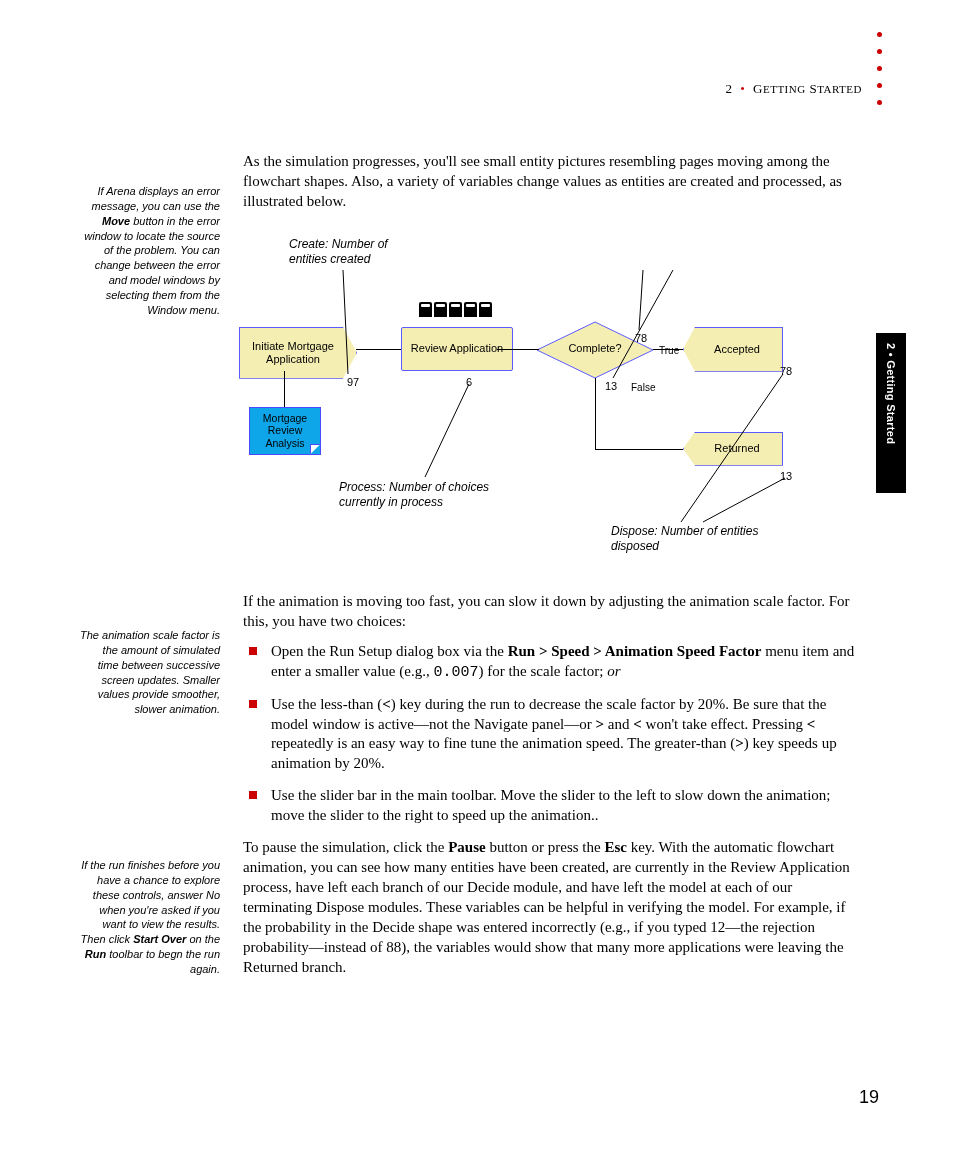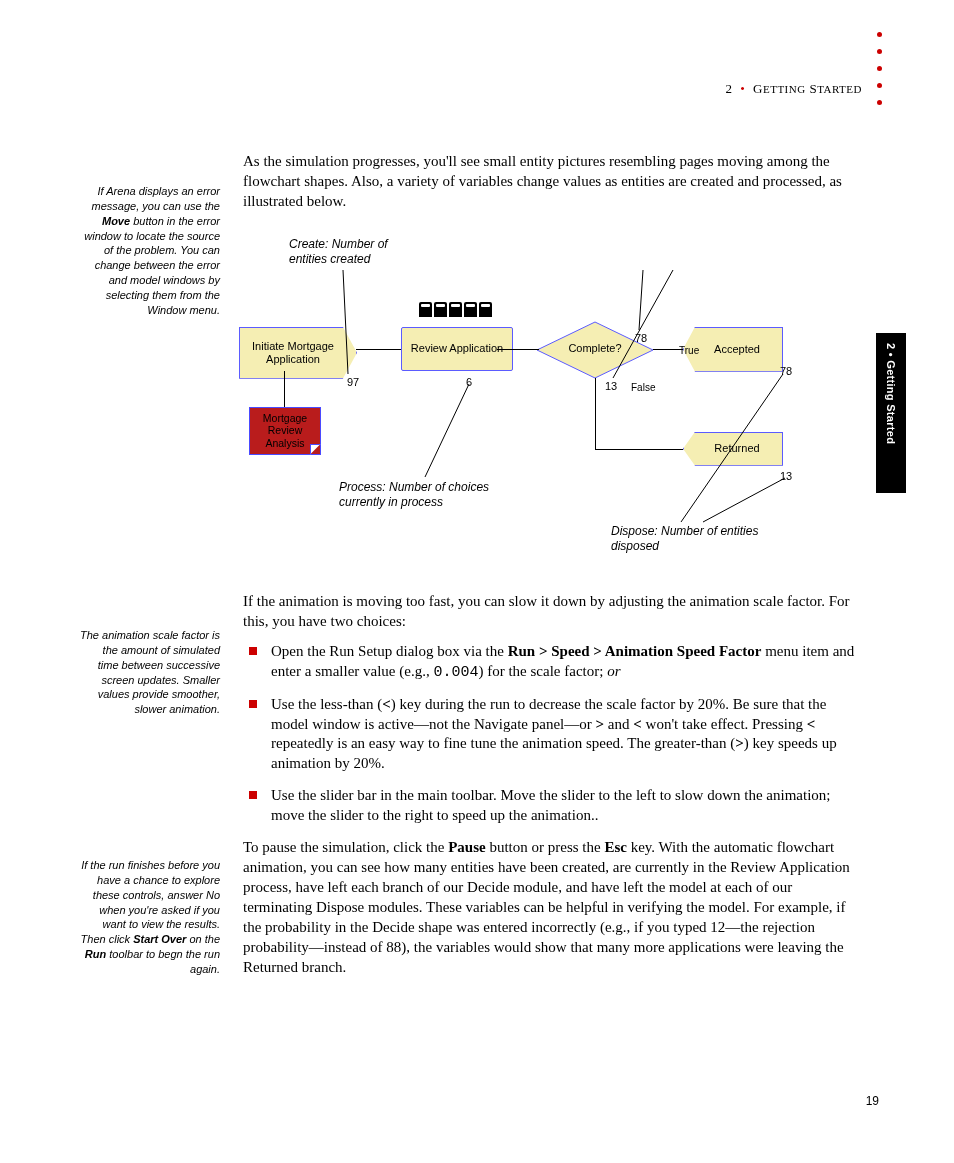--- a/index.html
+++ b/index.html
@@ -102,21 +102,21 @@
     clip-path: polygon(0 0, 88% 0, 100% 50%, 88% 100%, 0 100%);
     padding-right: 10px;
   }
   .fc-process { border-radius: 2px; }
   .fc-dispose {
     clip-path: polygon(12% 0, 100% 0, 100% 100%, 12% 100%, 0 50%);
     padding-left: 8px;
   }
   .fc-note {
     position: absolute;
-    background: #b91c1c;
+    background: #0ea5e9;
     border: 1px solid #4a4aff;
     font-family: Arial, sans-serif;
     font-size: 10.5px;
     text-align: center;
     padding: 4px 6px;
     line-height: 1.2;
   }
   .fc-note::after {
     content: "";
     position: absolute;
@@ -178,21 +178,21 @@
     width: 8px;
     height: 8px;
     background: #c00;
   }
   .mono { font-family: "Courier New", monospace; }
   .page-num {
     position: absolute;
     bottom: 55px;
     right: 75px;
     font-family: Arial, sans-serif;
-    font-size: 12px;
+    font-size: 18px;
   }
   svg.callout {
     position: absolute;
     top: 0; left: 0;
     width: 620px; height: 330px;
     pointer-events: none;
   }
 </style>
 </head>
 <body>
@@ -256,21 +256,21 @@
 
     <div class="fc-note" style="left:6px; top:175px; width:72px;">Mortgage Review Analysis</div>
 
     <div class="fc-num" style="left:104px; top:144px;">97</div>
     <div class="fc-num" style="left:223px; top:144px;">6</div>
     <div class="fc-num" style="left:392px; top:100px;">78</div>
     <div class="fc-num" style="left:362px; top:148px;">13</div>
     <div class="fc-num" style="left:537px; top:133px;">78</div>
     <div class="fc-num" style="left:537px; top:238px;">13</div>
 
-    <div class="fc-tiny" style="left:436px; top:113px;">True</div>
+    <div class="fc-tiny" style="left:416px; top:113px;">True</div>
     <div class="fc-tiny" style="left:388px; top:150px;">False</div>
 
     <div class="fc-line" style="left:113px; top:117px; width:45px; height:1px;"></div>
     <div class="fc-line" style="left:254px; top:117px; width:42px; height:1px;"></div>
     <div class="fc-line" style="left:410px; top:117px; width:30px; height:1px;"></div>
     <div class="fc-line" style="left:352px; top:146px; width:1px; height:72px;"></div>
     <div class="fc-line" style="left:352px; top:217px; width:88px; height:1px;"></div>
     <div class="fc-line" style="left:41px; top:139px; width:1px; height:36px;"></div>
 
     <svg class="callout">
@@ -284,21 +284,21 @@
     </svg>
 
     <div class="fc-label" style="left:96px; top:248px; width:190px;">Process: Number of choices currently in process</div>
     <div class="fc-label" style="left:368px; top:292px; width:160px;">Dispose: Number of entities disposed</div>
   </div>
 
   <p>If the animation is moving too fast, you can slow it down by adjusting the animation scale factor. For this, you have two choices:</p>
 
   <ul class="redbox">
     <li>
-      <span>Open the Run Setup dialog box via the </span><b>Run &gt; Speed &gt; Animation Speed Factor</b><span> menu item and enter a smaller value (e.g., </span><span class="mono">0.004</span><span>) for the scale factor; </span><i>or</i>
+      <span>Open the Run Setup dialog box via the </span><b>Run &gt; Speed &gt; Animation Speed Factor</b><span> menu item and enter a smaller value (e.g., </span><span class="mono">0.007</span><span>) for the scale factor; </span><i>or</i>
     </li>
     <li>
       Use the less-than (<b>&lt;</b>) key during the run to decrease the scale factor by 20%. Be sure that the model window is active—not the Navigate panel—or <b>&gt;</b> and <b>&lt;</b> won't take effect. Pressing <b>&lt;</b> repeatedly is an easy way to fine tune the animation speed. The greater-than (<b>&gt;</b>) key speeds up animation by 20%.
     </li>
     <li>Use the slider bar in the main toolbar. Move the slider to the left to slow down the animation; move the slider to the right to speed up the animation..</li>
   </ul>
 
   <p>
     <span>To pause the simulation, click the </span><b>Pause</b><span> button or press the </span><b>Esc</b><span> key. With the automatic flowchart animation, you can see how many entities have been created, are currently in the Review Application process, have left each branch of our Decide module, and have left the model at each of our terminating Dispose modules. These variables can be helpful in verifying the model. For example, if the probability in the Decide shape was entered incorrectly (e.g., if you typed 12—the rejection probability—instead of 88), the variables would show that many more applications were leaving the Returned branch.</span>
   </p>

